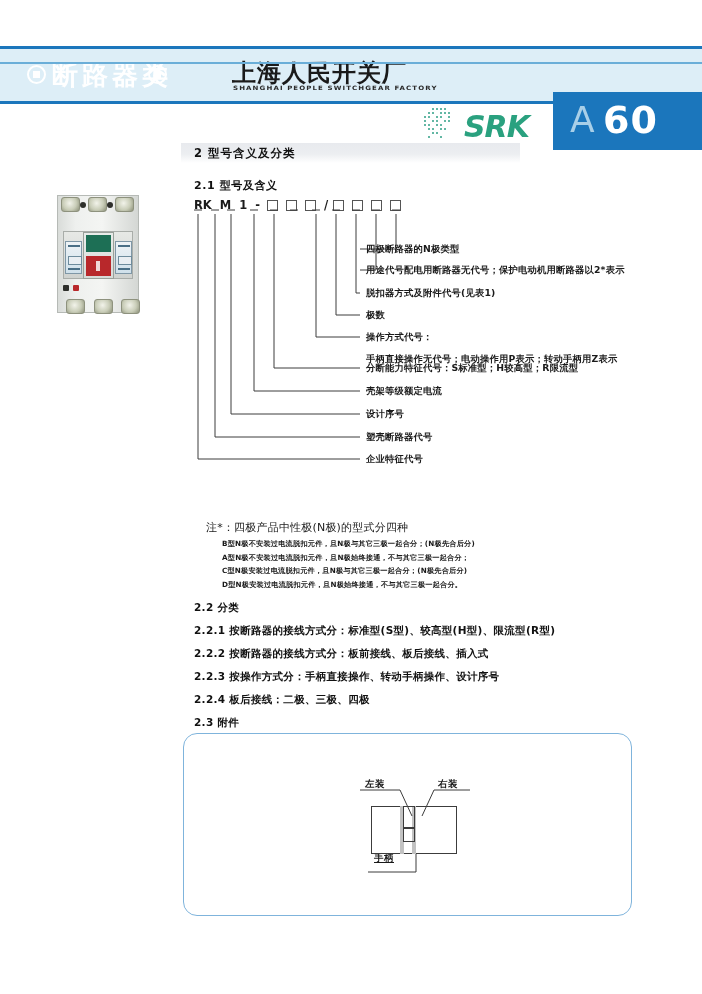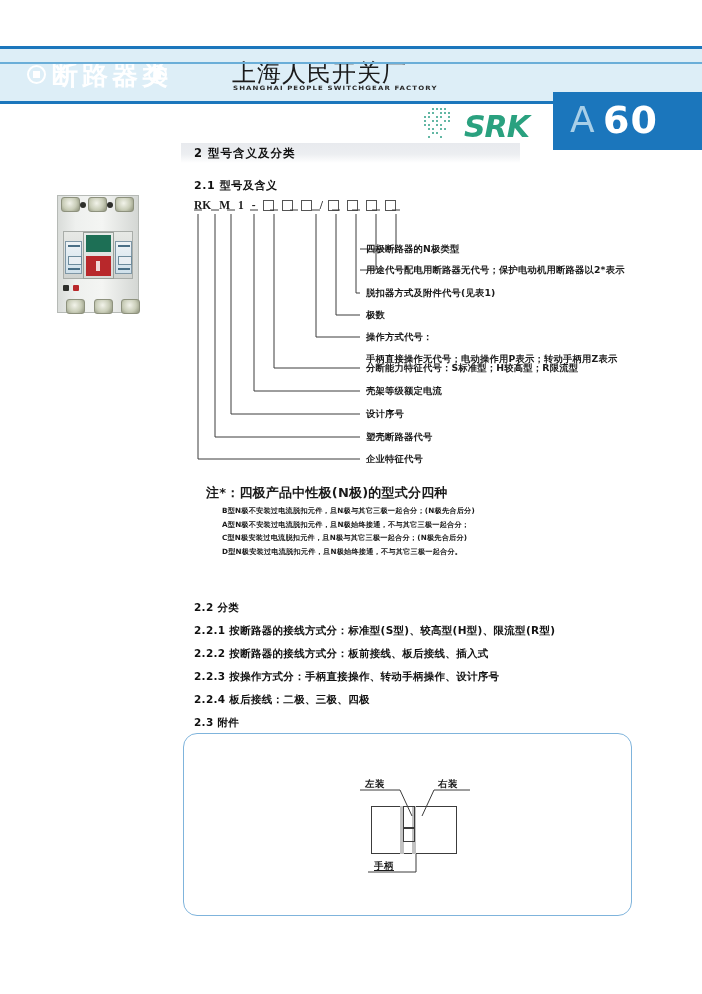--- a/index.html
+++ b/index.html
@@ -71,21 +71,21 @@
     font-weight: bold;
     letter-spacing: 4px;
     color: #ffffff;
     white-space: nowrap;
   }
   .brand-cn {
     position: absolute;
     left: 232px;
     top: 11px;
     font-size: 24px;
-    font-weight: normal;
+    font-weight: bold;
     letter-spacing: 1px;
     color: #1a1a1a;
     white-space: nowrap;
   }
   .brand-en {
     position: absolute;
     left: 233px;
     top: 39px;
     font-size: 7px;
     font-weight: bold;
@@ -281,21 +281,20 @@
     height: 16px;
     display: flex;
     align-items: center;
     font-size: 11.5px;
     font-weight: bold;
     color: #1a1a1a;
   }
   .mc-token {
     display: inline-block;
     text-align: right;
-    font-family: Liberation Serif, serif;
   }
   .mc-box {
     display: inline-block;
     width: 11px;
     height: 11px;
     border: 1px solid #555555;
     box-sizing: border-box;
   }
 
   .leader-svg {
@@ -317,26 +316,27 @@
   }
 
   
   .footnote {
     position: absolute;
     left: 206px;
     top: 484px;
     width: 420px;
   }
   .footnote-title {
-    font-size: 13px;
-    font-weight: bold;
+    font-size: 11px;
+    font-weight: normal;
     color: #1a1a1a;
     letter-spacing: 0.2px;
     white-space: nowrap;
     margin-bottom: 4px;
+    margin-top: 36px;
   }
   .footnote-line {
     font-size: 7.2px;
     font-weight: bold;
     color: #1a1a1a;
     letter-spacing: 0.2px;
     white-space: nowrap;
     margin-left: 16px;
     margin-bottom: 3.5px;
   }
@@ -563,21 +563,21 @@
   <div class="clsf-item">2.2.2 按断路器的接线方式分：板前接线、板后接线、插入式</div>
   <div class="clsf-item">2.2.3 按操作方式分：手柄直接操作、转动手柄操作、设计序号</div>
   <div class="clsf-item">2.2.4 板后接线：二极、三极、四极</div>
   <div class="clsf-item">2.3 附件</div>
 </div>
 
 <div class="acc-panel">
 
   <div class="acc-label" style="left:181px; top:44px;">左装</div>
   <div class="acc-label" style="left:254px; top:44px;">右装</div>
-  <div class="acc-label" style="left:190px; top:126px;text-decoration:underline;">手柄</div>
+  <div class="acc-label" style="left:190px; top:118px;text-decoration:underline;">手柄</div>
 
   <div class="acc-rect" style="left:187px; top:72px; width:86px; height:48px;"></div>
 
   <div class="acc-strip" style="left:216px; top:72px; width:4px; height:48px;"></div>
   <div class="acc-strip" style="left:228px; top:72px; width:4px; height:48px;"></div>
 
   <div class="acc-rect" style="left:219px; top:72px; width:12px; height:22px;"></div>
   <div class="acc-rect" style="left:219px; top:94px; width:12px; height:14px;"></div>
 
   <svg style="position:absolute; left:0; top:0; width:449px; height:183px;" viewBox="0 0 449 183">

